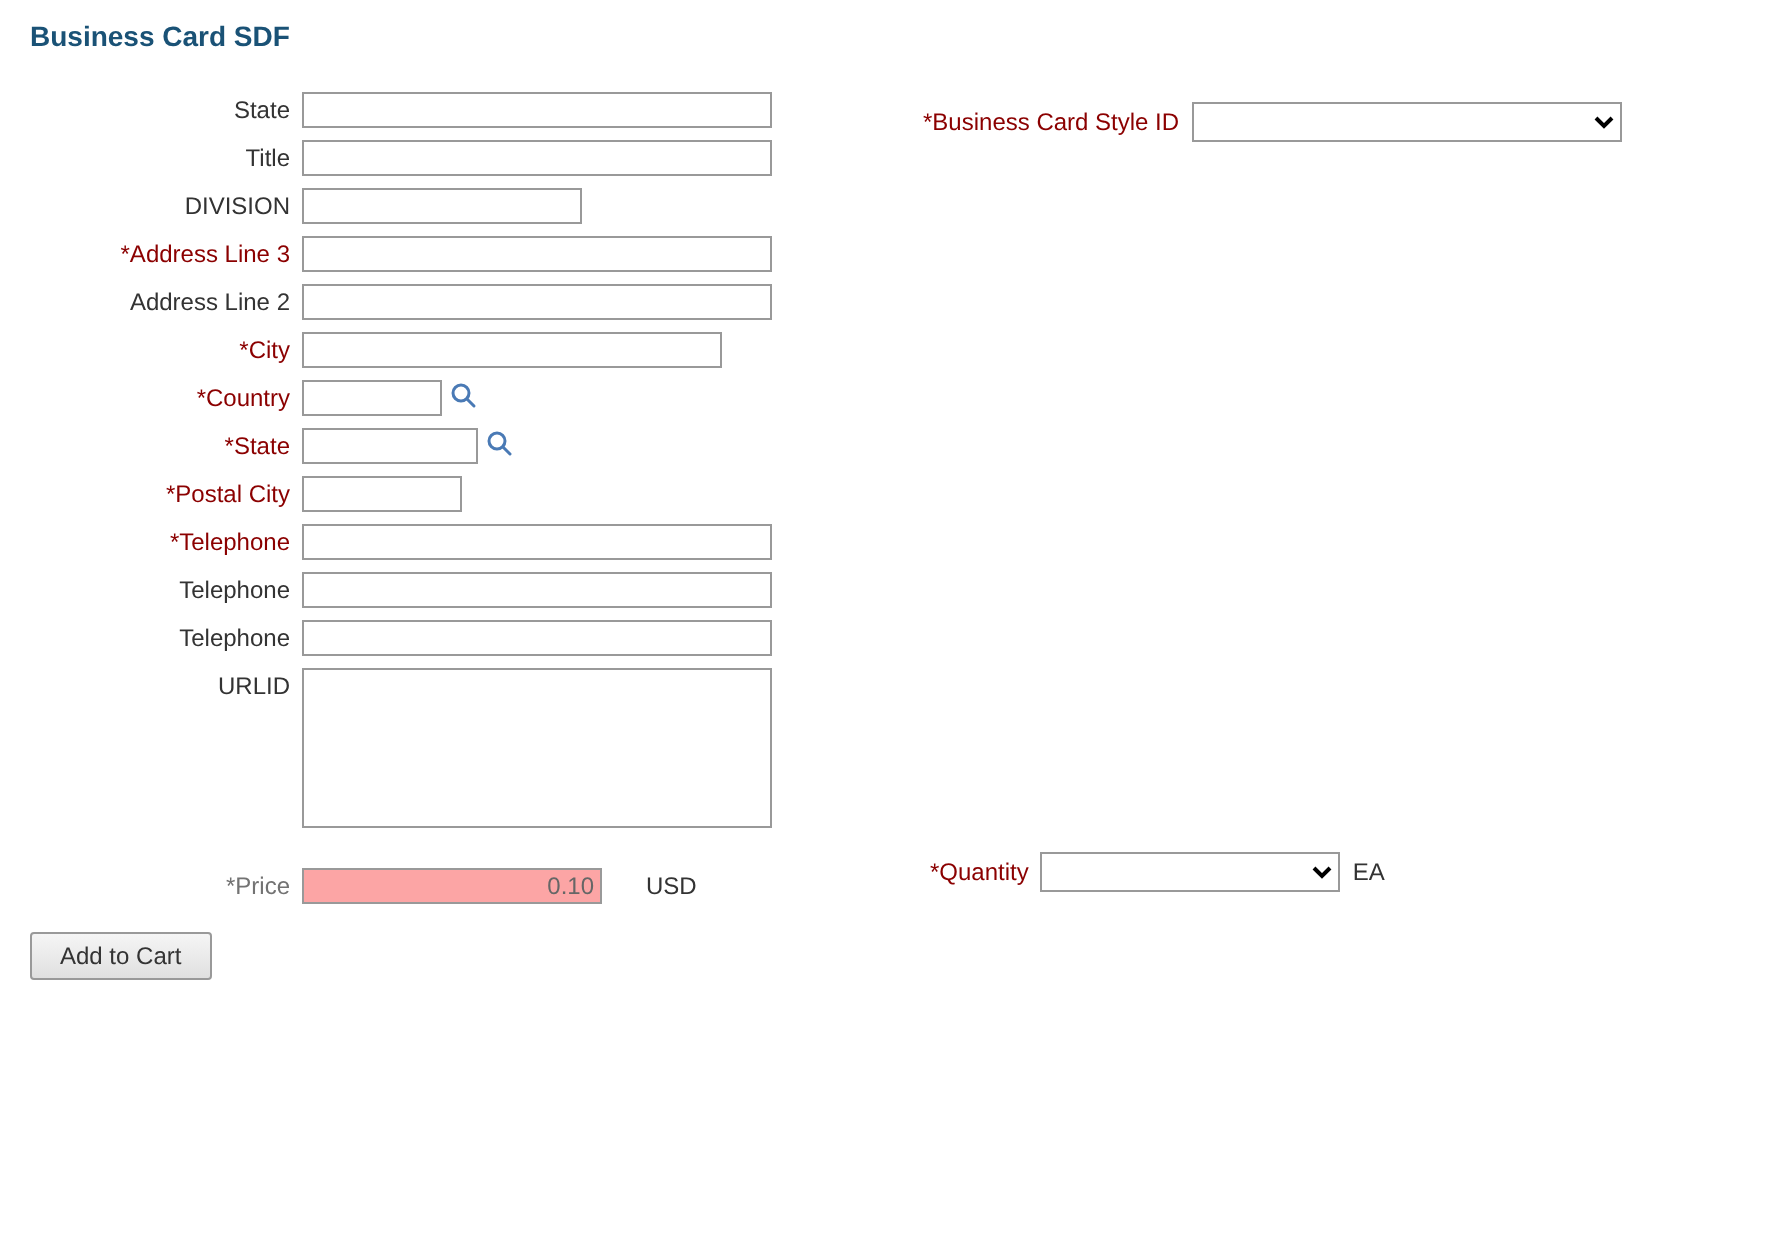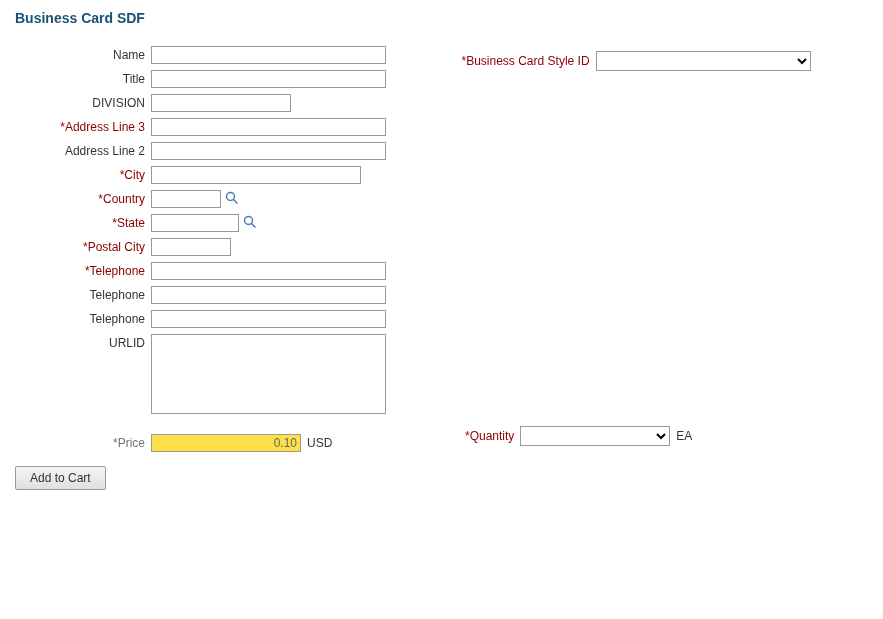--- a/index.html
+++ b/index.html
@@ -121,25 +121,25 @@
       margin-right: 6px;
       font-size: 12px;
     }
     .price-input {
       width: 150px;
       height: 18px;
       border: 1px solid #999;
       font-size: 12px;
       padding: 1px 3px;
       text-align: right;
-      background: #fde047;
+      background: #fca5a5;
       color: #666;
     }
     .currency-label {
-      margin-left: 6px;
+      margin-left: 22px;
       font-size: 12px;
       color: #333;
     }
     .quantity-label {
       color: #8B0000;
       font-size: 12px;
       margin-right: 6px;
     }
     .quantity-select {
       width: 150px;
@@ -170,21 +170,21 @@
 </head>
 <body>
 
 <div class="page-title">Business Card SDF</div>
 
 <div class="main-content">
 
   <div class="left-section">
 
     <div class="form-row">
-      <label class="form-label">Name</label>
+      <label class="form-label">State</label>
       <input type="text" class="form-input input-name" style="">
     </div>
 
     <div class="form-row">
       <label class="form-label">Title</label>
       <input type="text" class="form-input input-title" style="">
     </div>
 
     <div class="form-row">
       <label class="form-label">DIVISION</label>

